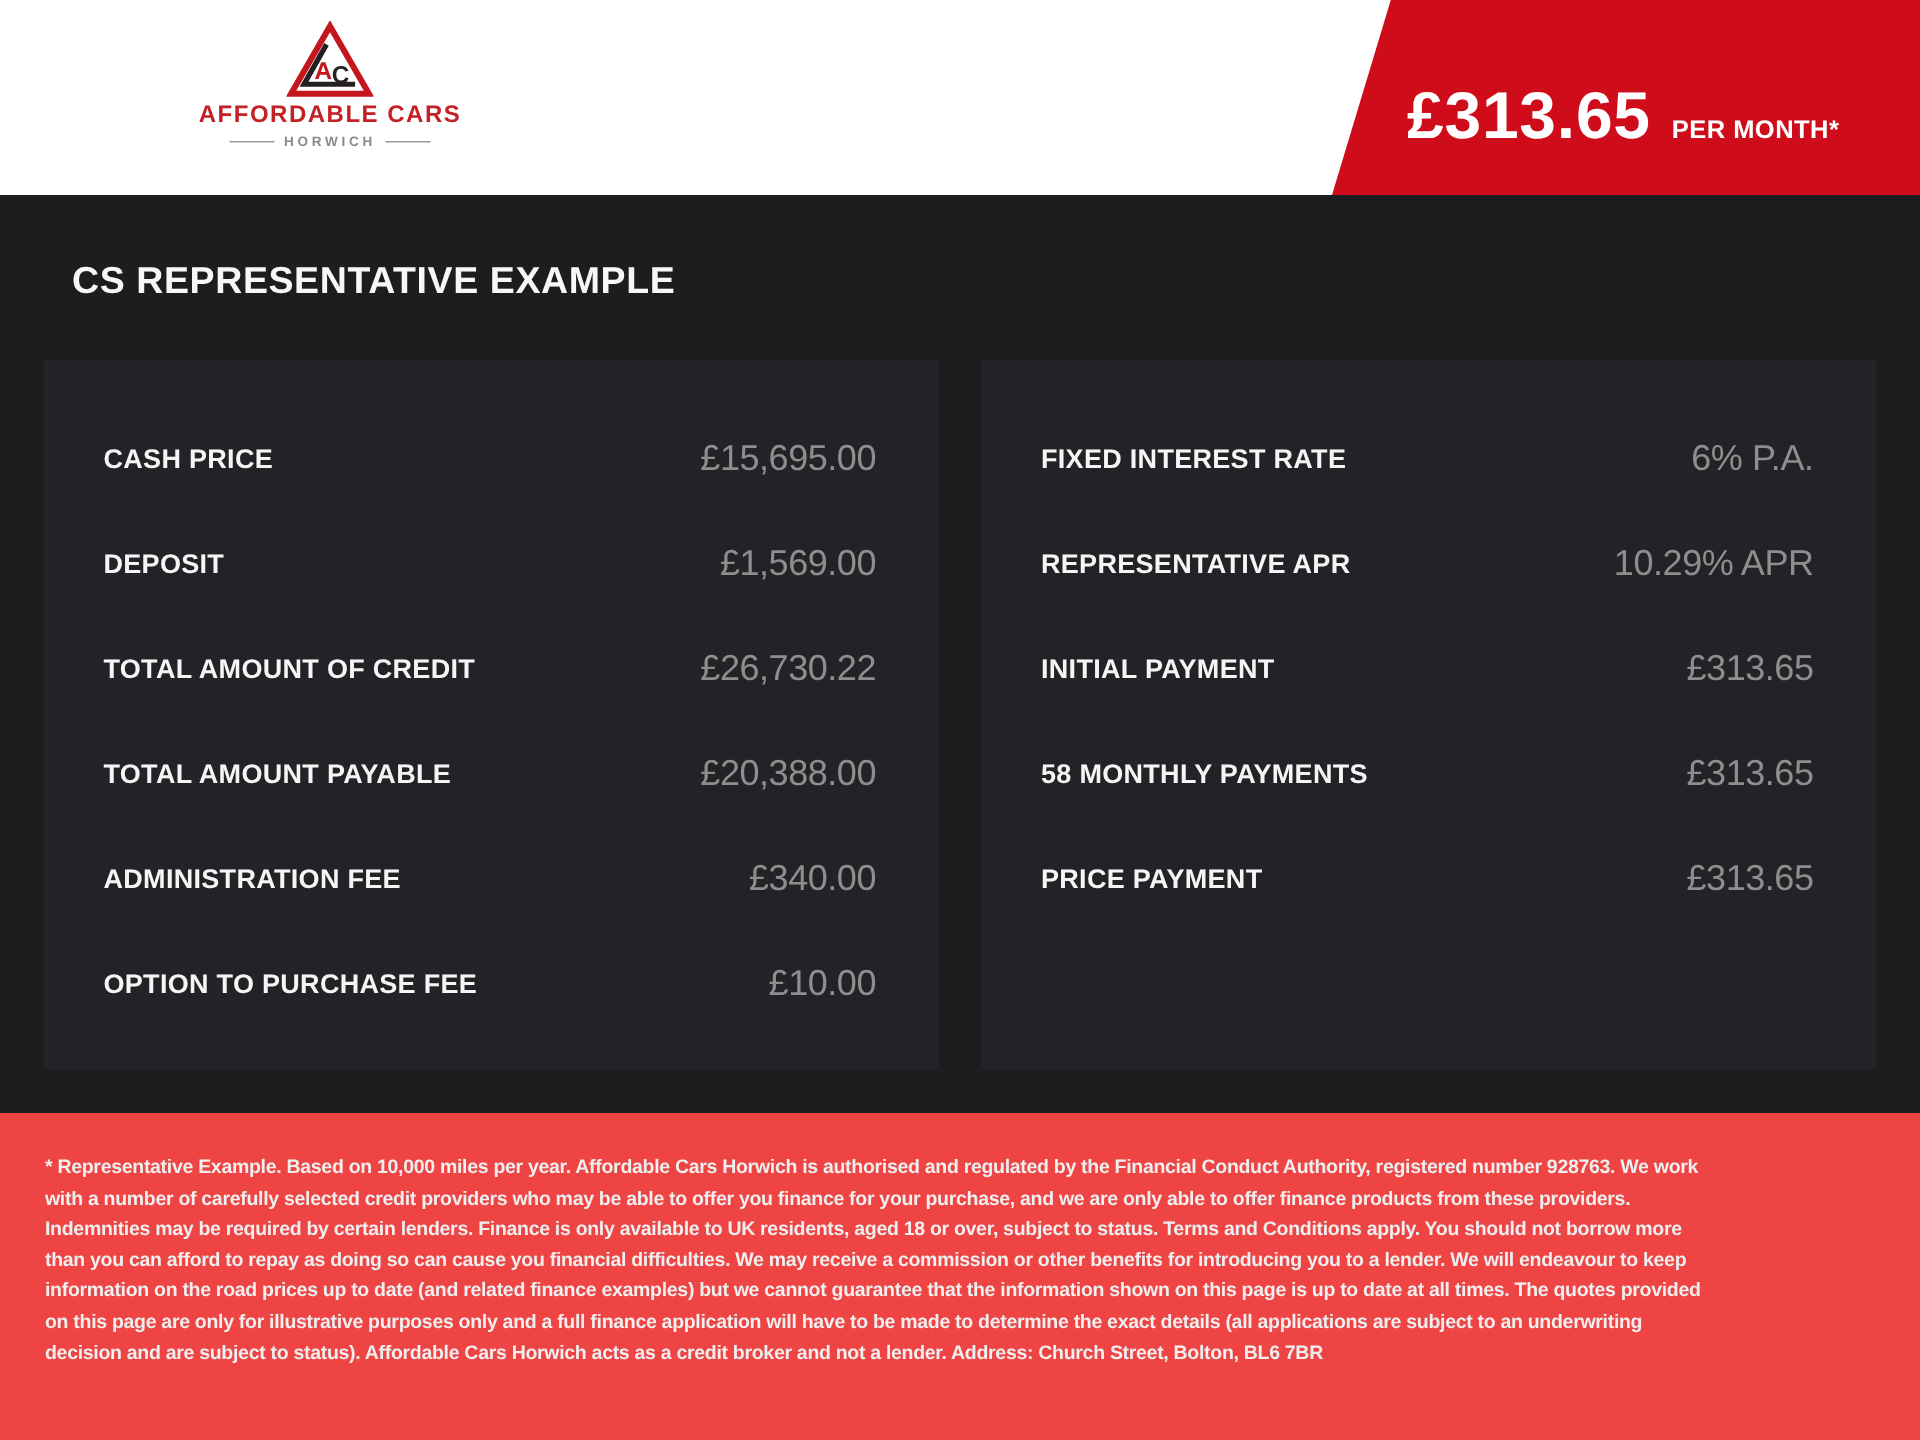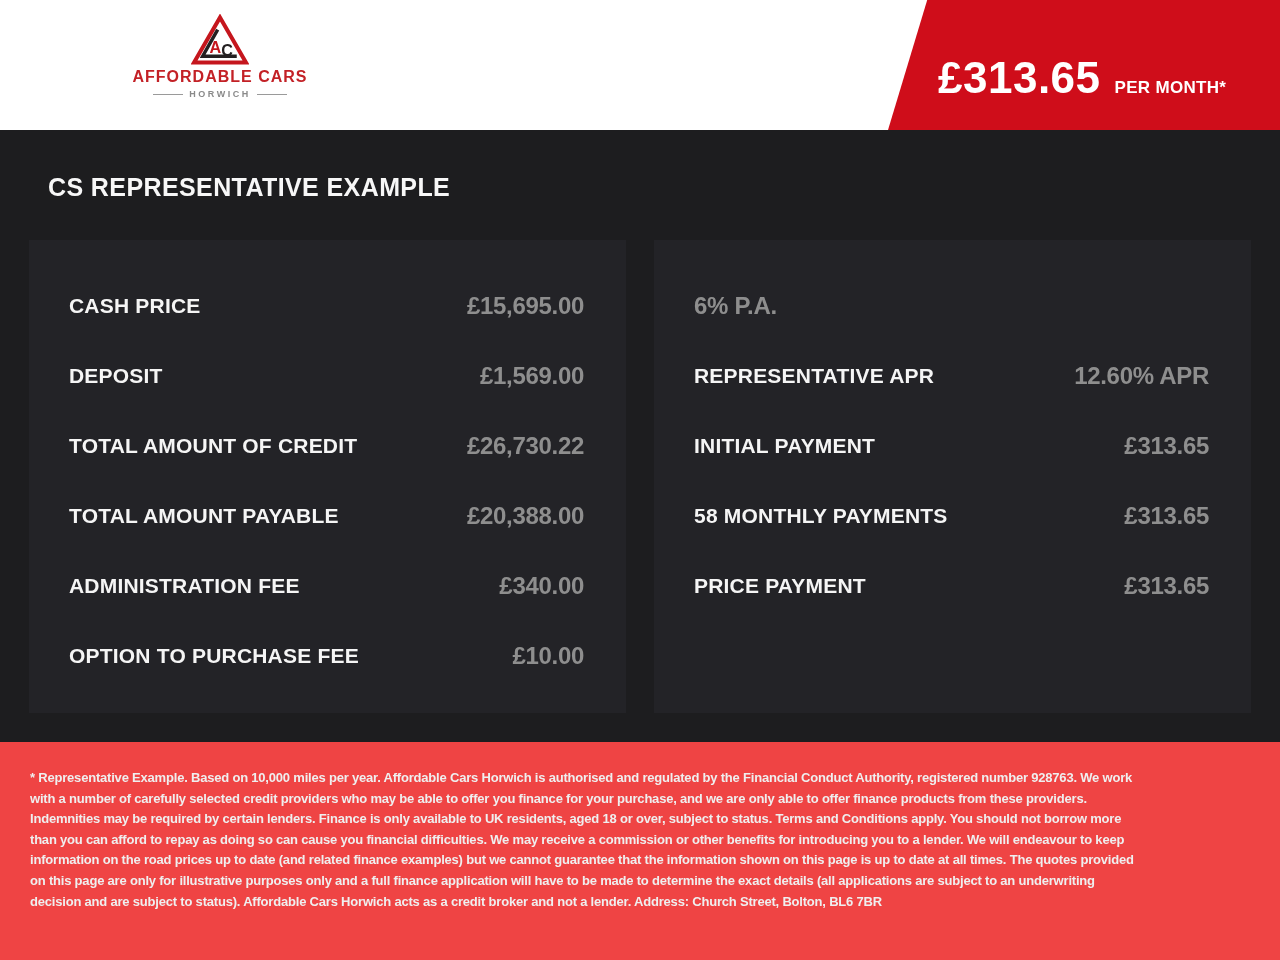--- a/index.html
+++ b/index.html
@@ -75,29 +75,29 @@
   }
   .finance-row {
     height: 70px;
     display: flex;
     align-items: center;
     justify-content: space-between;
     padding: 0 42px 0 40px;
   }
   .finance-label {
     color: #f5f5f5;
-    font-size: 21px;
+    font-size: 18px;
     font-weight: 700;
     letter-spacing: 0.2px;
     white-space: nowrap;
   }
   .finance-value {
     color: #8e8e8e;
     font-size: 24px;
-    font-weight: 700;
+    font-weight: 400;
     letter-spacing: -0.3px;
     white-space: nowrap;
   }
 
   
   .footer {
     margin-top: 29px;
     background: #ef4444;
     flex: 1 1 auto;
     padding: 26px 30px 0;
@@ -165,25 +165,26 @@
           <span class="finance-value">£340.00</span>
         </div>
         <div class="finance-row">
           <span class="finance-label">OPTION TO PURCHASE FEE</span>
           <span class="finance-value">£10.00</span>
         </div>
       </section>
 
       <section class="panel">
         <div class="finance-row">
+          <span class="finance-label">FIXED INTEREST RATE</span>
           <span class="finance-value">6% P.A.</span>
         </div>
         <div class="finance-row">
           <span class="finance-label">REPRESENTATIVE APR</span>
-          <span class="finance-value">12.60% APR</span>
+          <span class="finance-value">10.29% APR</span>
         </div>
         <div class="finance-row">
           <span class="finance-label">INITIAL PAYMENT</span>
           <span class="finance-value">£313.65</span>
         </div>
         <div class="finance-row">
           <span class="finance-label">58 MONTHLY PAYMENTS</span>
           <span class="finance-value">£313.65</span>
         </div>
         <div class="finance-row">

